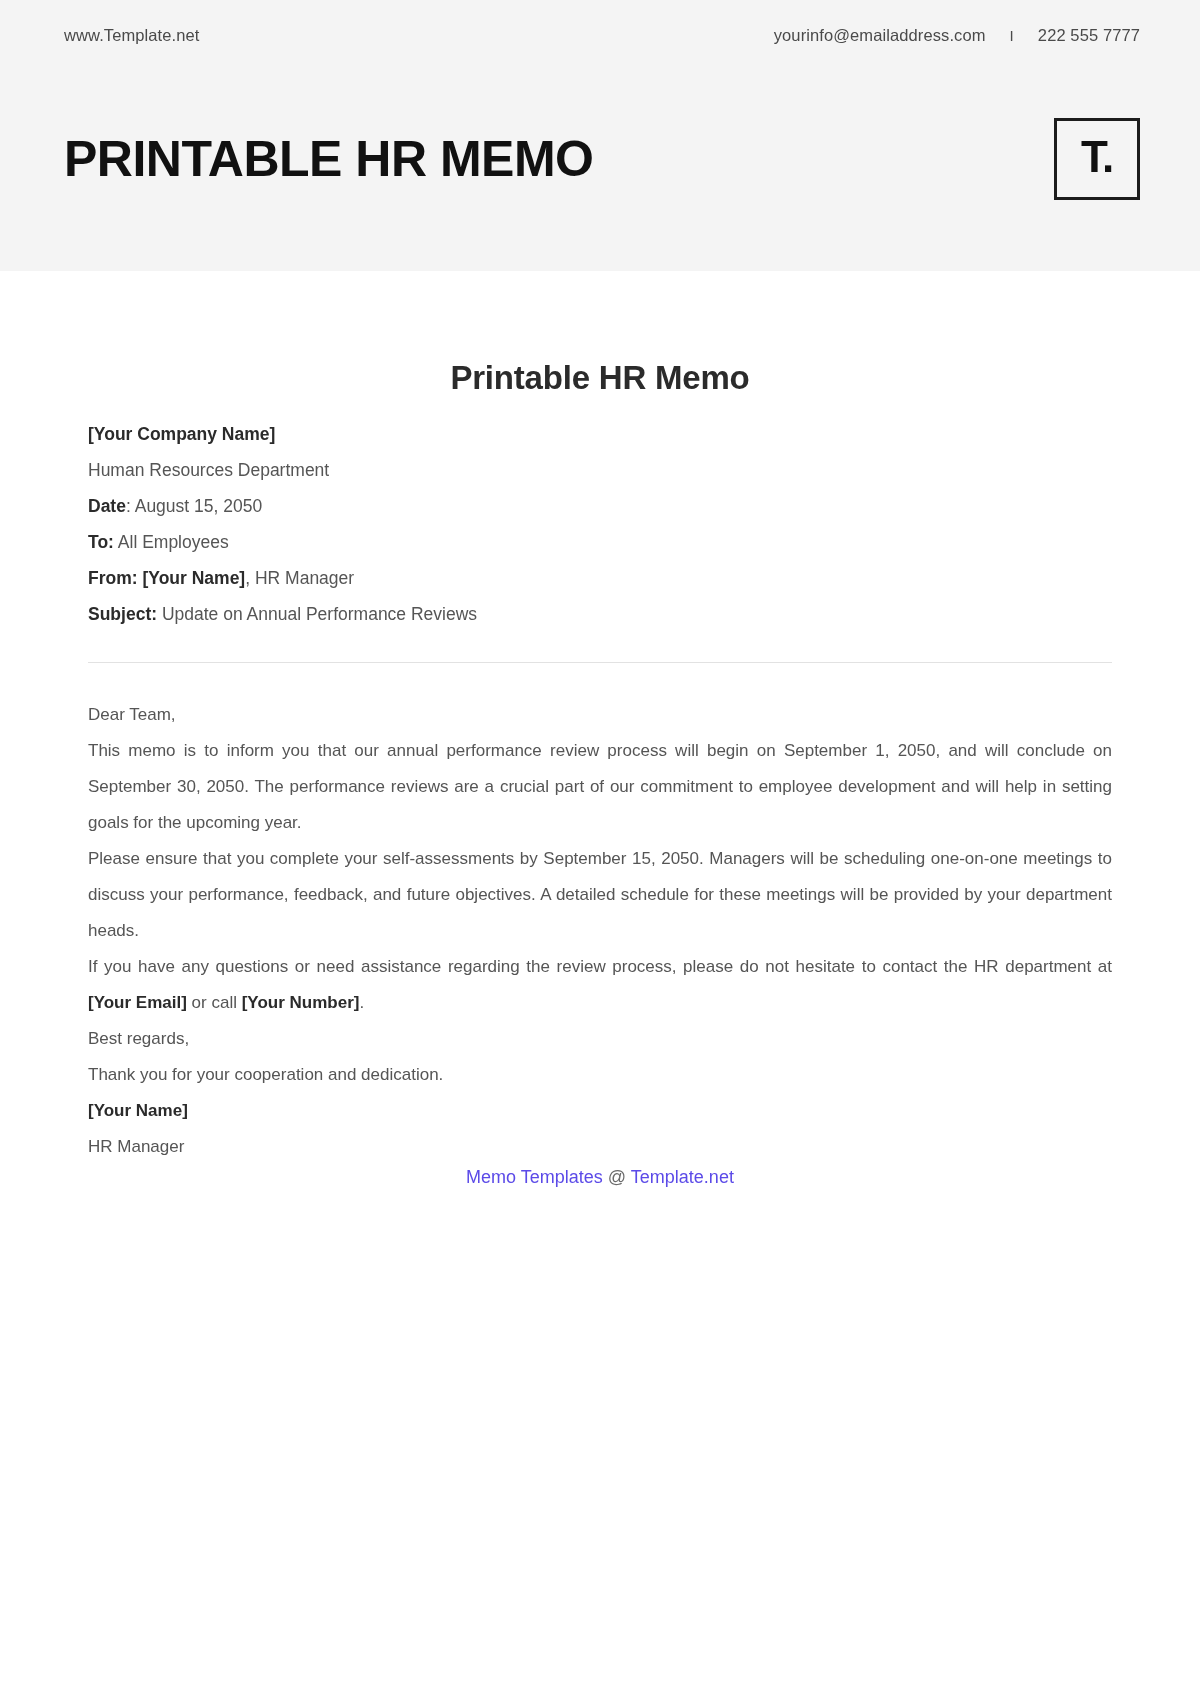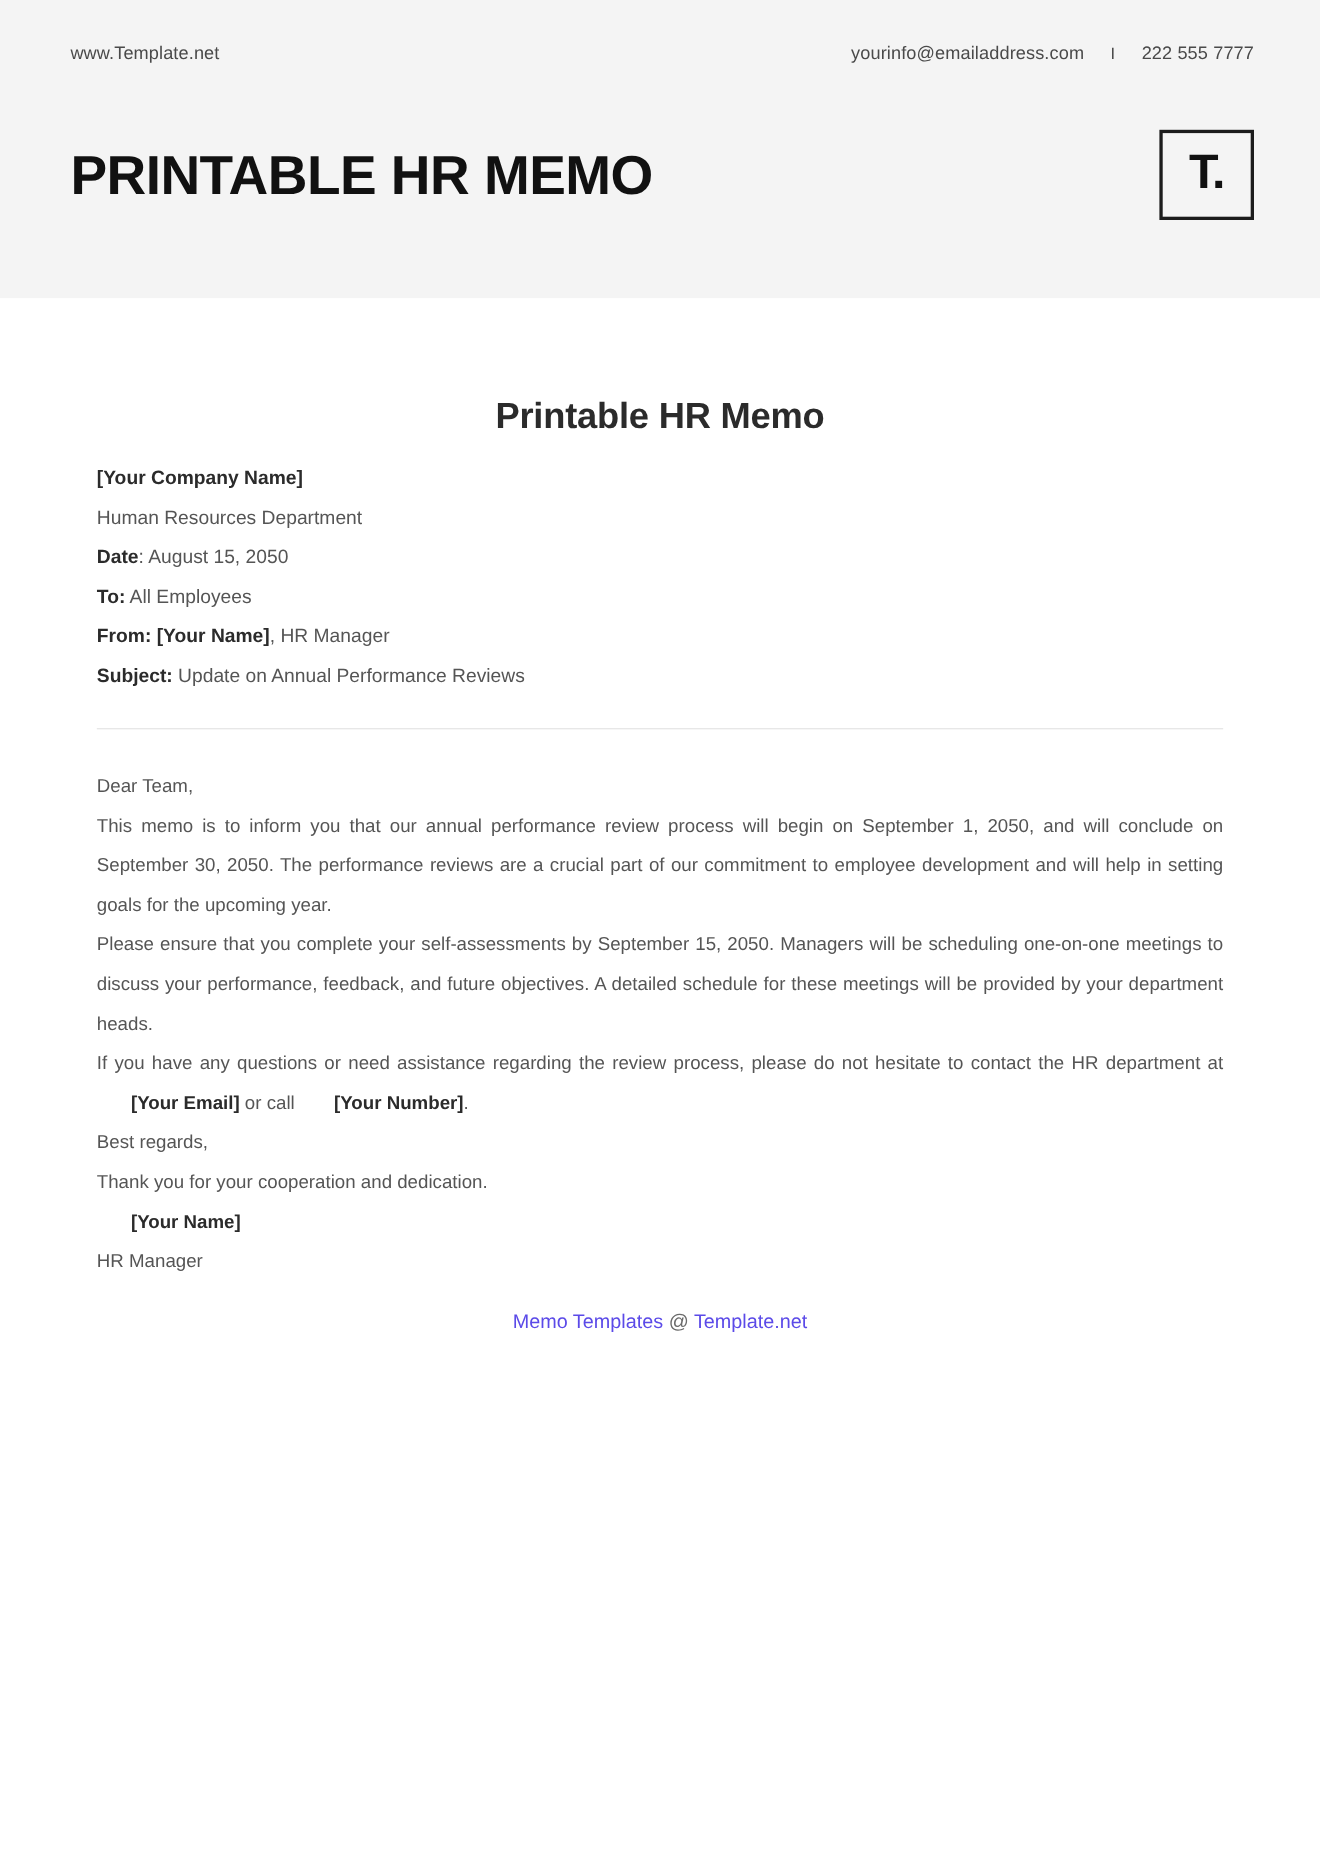--- a/index.html
+++ b/index.html
@@ -18,21 +18,21 @@
 
   
   .header-band {
     position: relative;
     width: 1200px;
     height: 271px;
     background: #f4f4f4;
   }
   .header-meta {
     position: absolute;
-    top: 40px;
+    top: 26px;
     left: 64px;
     right: 60px;
     display: flex;
     justify-content: space-between;
     align-items: baseline;
     font-size: 16.5px;
     color: #4a4a4a;
     letter-spacing: 0.1px;
     text-align: center;
   }
@@ -138,25 +138,24 @@
   .letter p {
     margin: 0;
     text-align: justify;
     text-justify: inter-word;
   }
   .letter p.flow { text-align: justify; }
   .letter p.plain { text-align: left; }
   .letter b, .letter strong {
     color: #2b2b2b;
     font-weight: bold;
-    margin-left: 31px;
   }
 
   .footer-link {
-    margin-top: 26px;
+    margin-top: 2px;
     text-align: center;
     font-size: 18px;
     color: #5b4ae8;
   }
   .footer-link .at {
     color: #6b6b6b;
   }
 </style>
 </head>
 <body>

